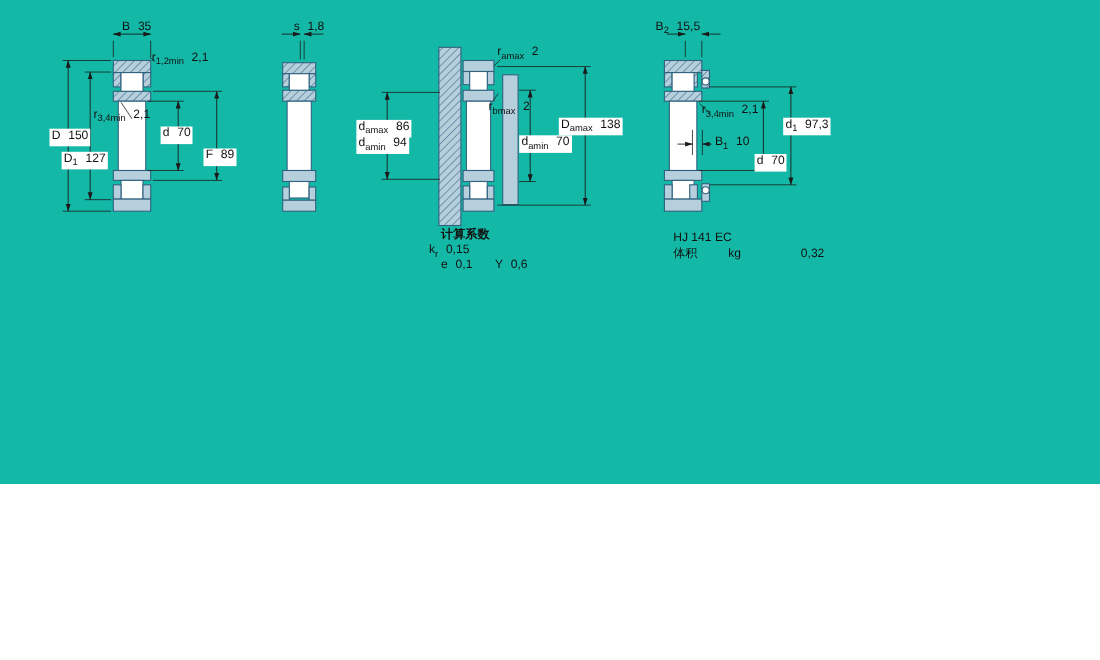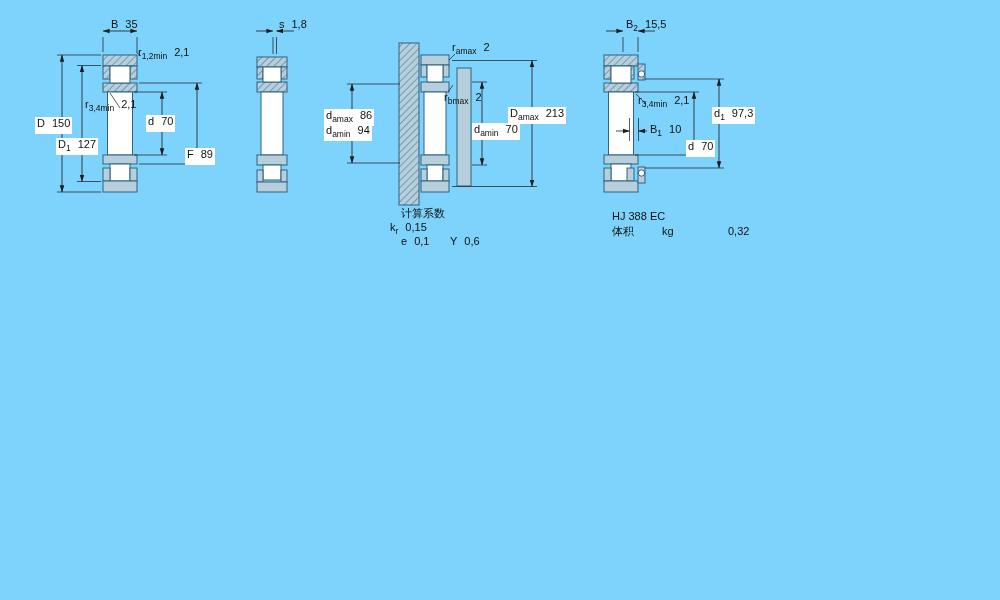--- a/index.html
+++ b/index.html
@@ -1,25 +1,25 @@
 <!DOCTYPE html>
 <html><head>
 <meta charset="utf-8">
 <style>
   *{box-sizing:border-box}
   html,body{margin:0;padding:0;background:#fff}
-  #canvas{position:relative;width:1000px;height:600px;background:#7dd3fc;overflow:hidden;
+  #canvas{position:relative;width:1000px;height:440px;background:#14b8a6;overflow:hidden;
           font-family:"Liberation Sans",sans-serif}
   #drawing-svg{position:absolute;left:0;top:0}
   .dim,.txt{position:absolute;font-family:"Liberation Sans",sans-serif;font-size:11px;
             line-height:13px;color:#111;white-space:nowrap;z-index:2}
   .dim sub{font-size:8.5px}
   .dim .v{margin-left:7px}
   .bg{background:#fff;padding:0 2px}
-  .bold{font-weight:normal}
+  .bold{font-weight:bold}
   .ph{fill:url(#hatch);stroke:#30627e;stroke-width:1}
   .pb{fill:#b5cfdd;stroke:#30627e;stroke-width:1}
   .pw{fill:#fff;stroke:#30627e;stroke-width:1}
   .dimln{stroke:#1a1a1a;stroke-width:.8;fill:none}
   .ext,.ldr{stroke:#1a1a1a;stroke-width:.7;fill:none}
 </style>
 </head>
 <body>
 
 <div id="canvas">
@@ -163,79 +163,79 @@
 
 <div class="dim" style="left:111px;top:18px">
   <span>B</span><sub></sub><span class="v">35</span>
 </div>
 <div class="dim" style="left:138px;top:46px">
   <span>r</span><sub>1,2min</sub><span class="v">2,1</span>
 </div>
 <div class="dim" style="left:85px;top:98px">
   <span>r</span><sub>3,4min</sub><span class="v">2,1</span>
 </div>
-<div class="dim bg" style="left:35px;top:117px">
+<div class="dim bg" style="left:45px;top:117px">
   <span>D</span><sub></sub><span class="v">150</span>
 </div>
 <div class="dim bg" style="left:56px;top:138px">
   <span>D</span><sub>1</sub><span class="v">127</span>
 </div>
 <div class="dim bg" style="left:146px;top:115px">
   <span>d</span><sub></sub><span class="v">70</span>
 </div>
-<div class="dim bg" style="left:185px;top:148px">
+<div class="dim bg" style="left:185px;top:135px">
   <span>F</span><sub></sub><span class="v">89</span>
 </div>
 
-<div class="dim" style="left:279px;top:18px">
+<div class="dim" style="left:267px;top:18px">
   <span>s</span><sub></sub><span class="v">1,8</span>
 </div>
 
 <div class="dim" style="left:452px;top:41px">
   <span>r</span><sub>amax</sub><span class="v">2</span>
 </div>
 <div class="dim" style="left:444px;top:91px">
   <span>r</span><sub>bmax</sub><span class="v">2</span>
 </div>
 <div class="dim bg" style="left:324px;top:109px">
   <span>d</span><sub>amax</sub><span class="v">86</span>
 </div>
 <div class="dim bg" style="left:324px;top:124px">
   <span>d</span><sub>amin</sub><span class="v">94</span>
 </div>
 <div class="dim bg" style="left:508px;top:107px">
-  <span>D</span><sub>amax</sub><span class="v">213</span>
+  <span>D</span><sub>amax</sub><span class="v">138</span>
 </div>
 <div class="dim bg" style="left:472px;top:123px">
   <span>d</span><sub>amin</sub><span class="v">70</span>
 </div>
 <div class="txt bold" style="left:401px;top:207px">计算系数</div>
 <div class="dim" style="left:390px;top:221px">
   <span>k</span><sub>r</sub><span class="v">0,15</span>
 </div>
 <div class="dim" style="left:401px;top:235px">
   <span>e</span><sub></sub><span class="v">0,1</span>
 </div>
 <div class="dim" style="left:450px;top:235px">
   <span>Y</span><sub></sub><span class="v">0,6</span>
 </div>
 
-<div class="dim" style="left:626px;top:18px">
+<div class="dim" style="left:596px;top:18px">
   <span>B</span><sub>2</sub><span class="v">15,5</span>
 </div>
 <div class="dim" style="left:638px;top:94px">
   <span>r</span><sub>3,4min</sub><span class="v">2,1</span>
 </div>
 <div class="dim" style="left:650px;top:123px">
   <span>B</span><sub>1</sub><span class="v">10</span>
 </div>
 <div class="dim bg" style="left:686px;top:140px">
   <span>d</span><sub></sub><span class="v">70</span>
 </div>
 <div class="dim bg" style="left:712px;top:107px">
   <span>d</span><sub>1</sub><span class="v">97,3</span>
 </div>
-<div class="txt" style="left:612px;top:210px">HJ 388 EC</div>
+<div class="txt" style="left:612px;top:210px">HJ 141 EC</div>
 <div class="txt" style="left:612px;top:225px">体积</div>
 <div class="txt" style="left:662px;top:225px">kg</div>
 <div class="txt" style="left:728px;top:225px">0,32</div>
 
 </div>
 
 </body></html>

